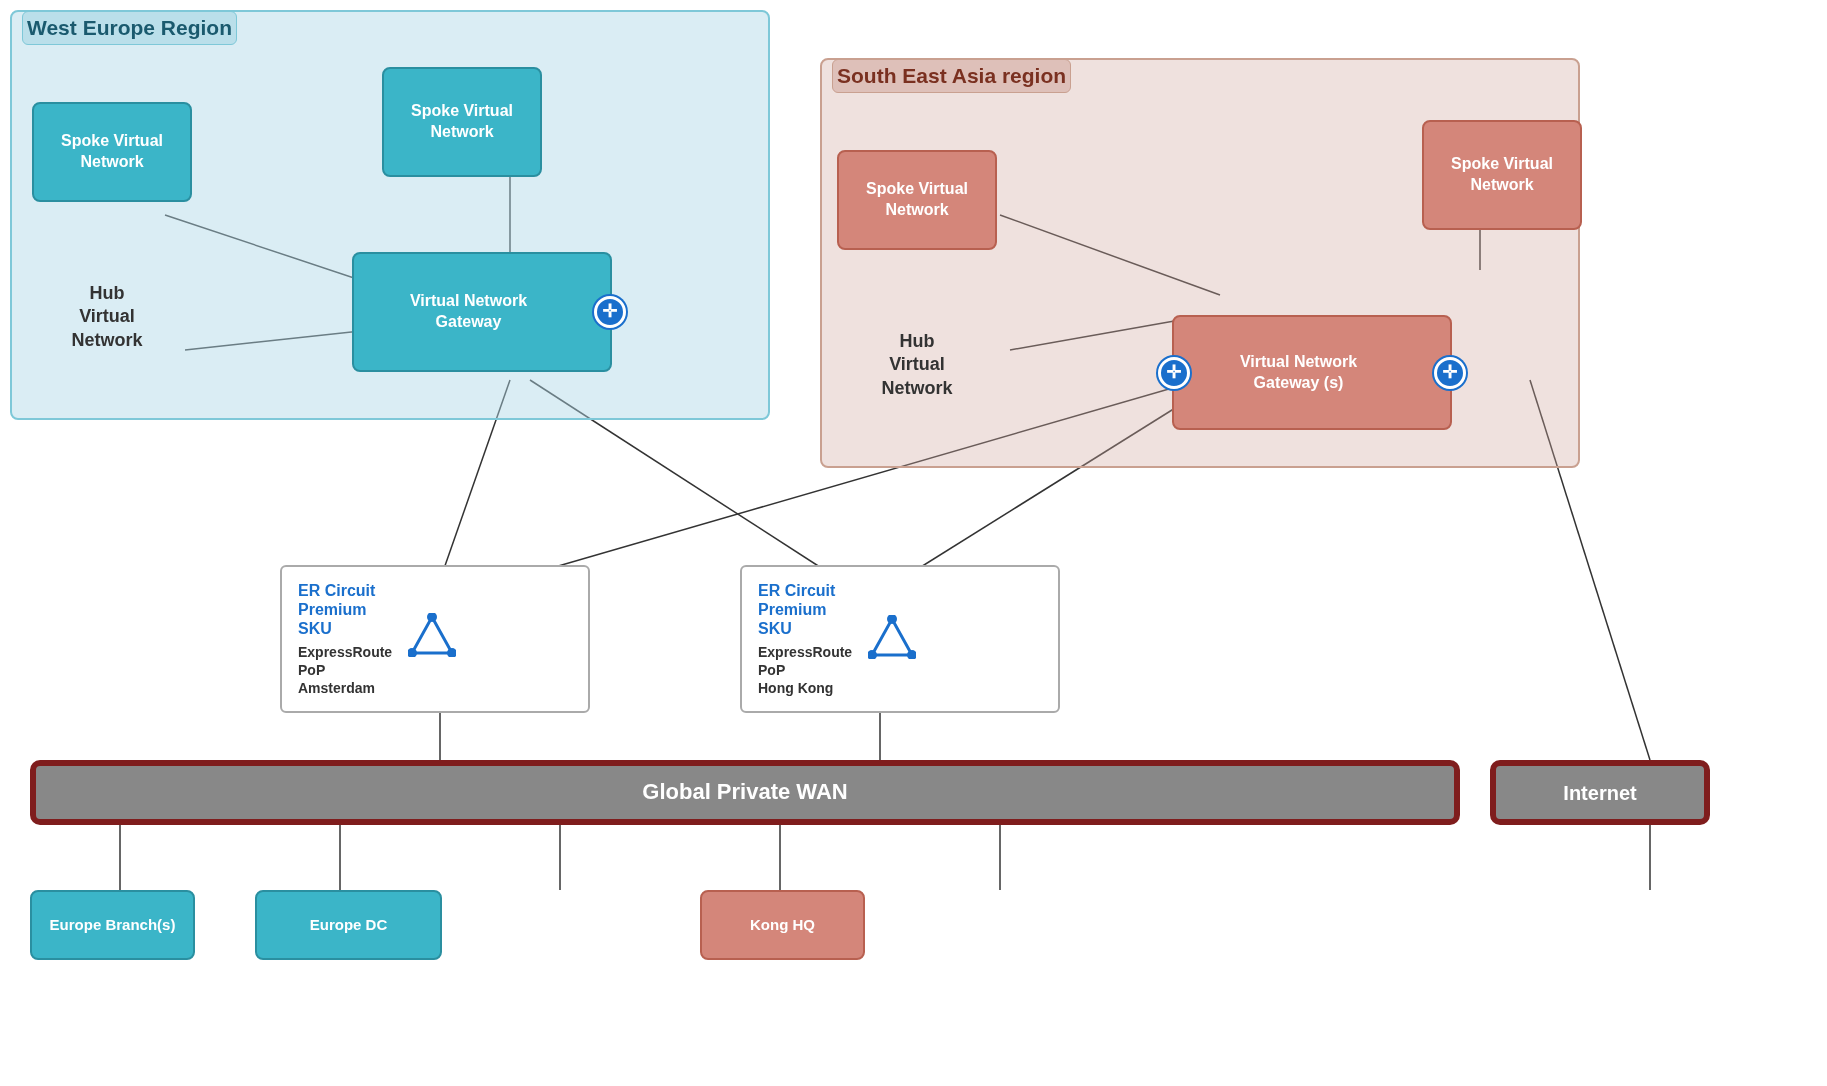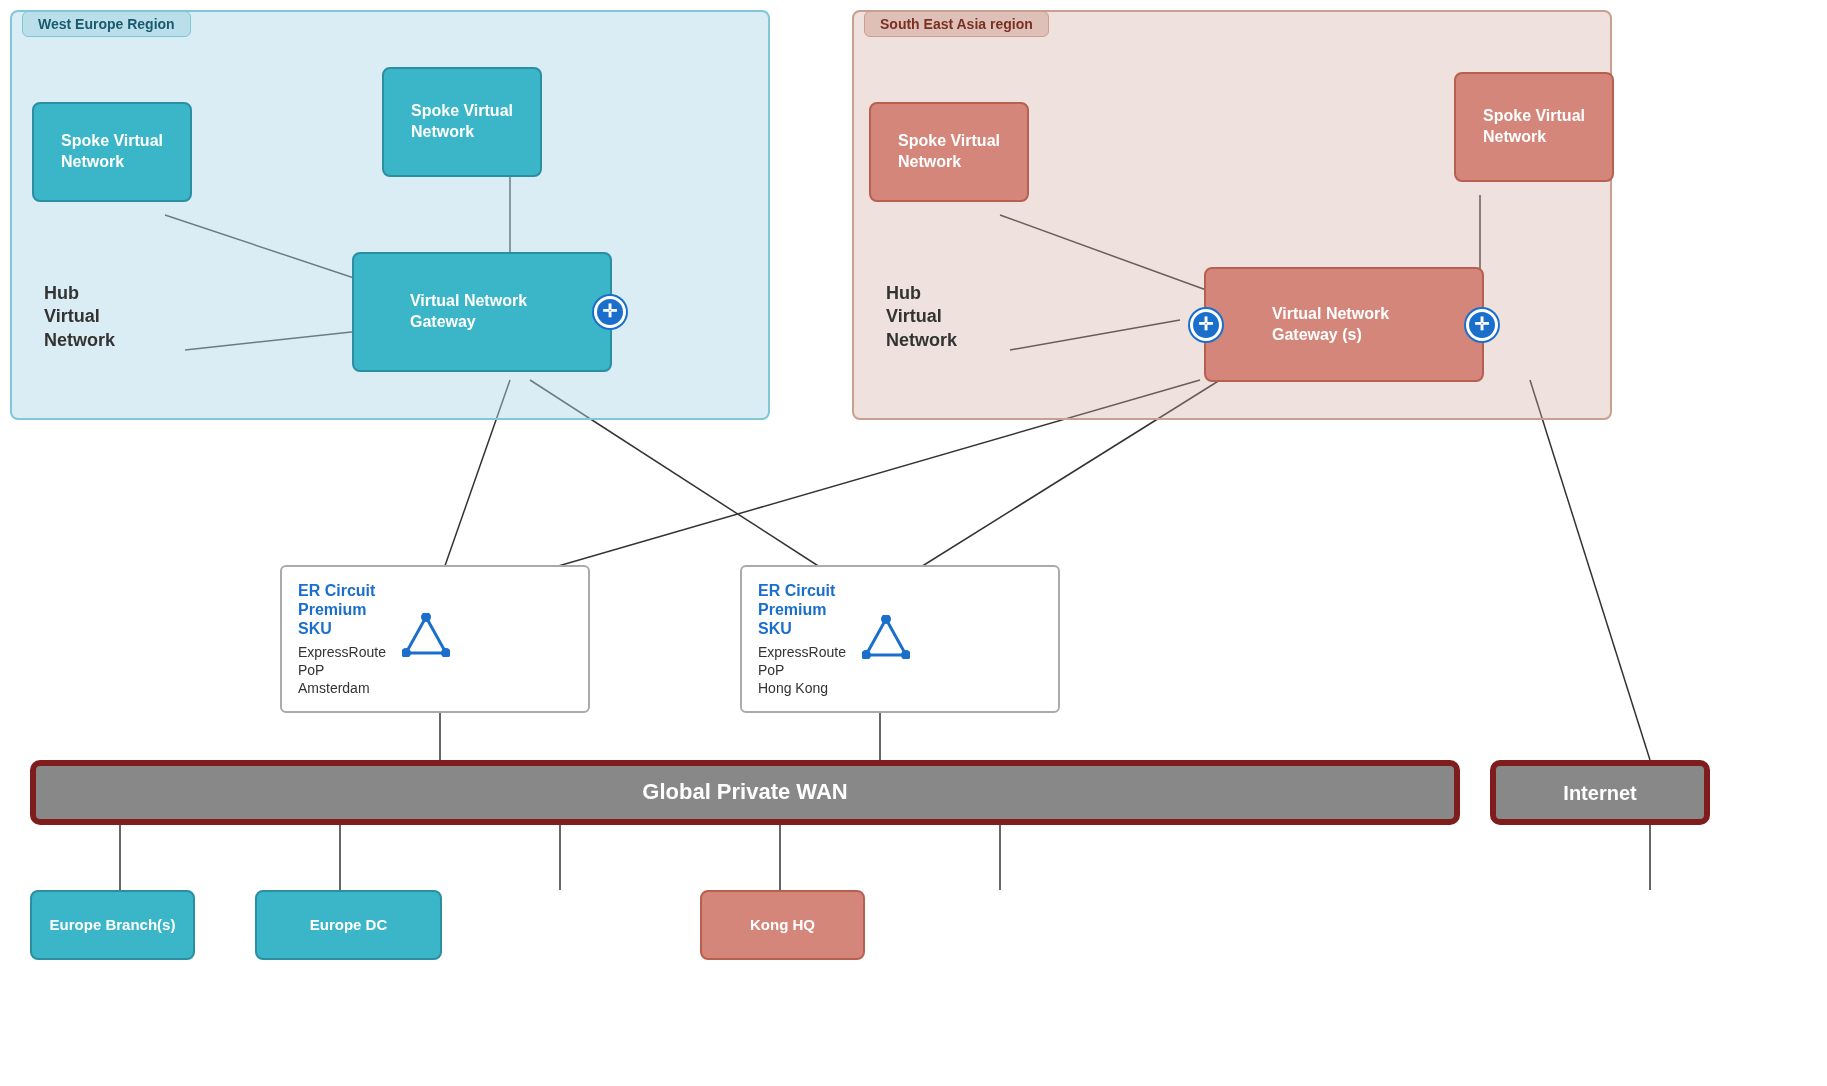--- a/index.html
+++ b/index.html
@@ -40,23 +40,23 @@
       width: 760px;
       height: 410px;
       background: rgba(210, 170, 160, 0.35);
       border-color: #c9a090;
     }
 
     .region-label {
       position: absolute;
       top: -1px;
       left: 10px;
-      font-size: 14px;
+      font-size: 21px;
       font-weight: 600;
-      padding: 4px 15px;
+      padding: 4px 4px;
       border-radius: 6px;
     }
 
     .region-west .region-label {
       background: rgba(173, 216, 230, 0.7);
       color: #1a5a6e;
       border: 1px solid #7ec8d8;
     }
 
     .region-sea .region-label {
@@ -65,20 +65,21 @@
       border: 1px solid #c9a090;
     }
 
     
     .node {
       position: absolute;
       border-radius: 8px;
       display: flex;
       align-items: center;
       justify-content: center;
+      text-align: center;
       font-size: 16px;
       font-weight: 600;
       padding: 17px;
       line-height: 1.3;
     }
 
     .node-teal {
       background: #3bb5c8;
       color: #fff;
       border: 2px solid #2a8fa0;
@@ -135,21 +136,21 @@
     .er-circuit-label {
       color: #1a6fcc;
       font-weight: 800;
       font-size: 16px;
       line-height: 1.2;
     }
 
     .er-pop-label {
       color: #333;
       font-size: 14px;
-      font-weight: 400;
+      font-weight: 700;
       line-height: 1.3;
       margin-top: 4px;
     }
 
     
     .lines-svg {
       position: absolute;
       top: 0;
       left: 0;
       width: 1827px;
@@ -222,21 +223,21 @@
 Virtual Network</span>
     </div>
 
     <div class="node node-teal" style="left:340px; top:240px; width:260px; height:120px; padding-right:44px;">
       <span style="white-space:pre-line;">Virtual Network
 Gateway</span>
       <div class="gateway-icon" style="right:-16px; top:50%; transform:translateY(-50%);">✛</div>
     </div>
   </div>
 
-  <div class="region region-sea" style="left:852px;">
+  <div class="region region-sea" style="left:820px;margin-top:48px;">
     <span class="region-label">South East Asia region</span>
 
     <div class="node node-pink" style="left:15px; top:90px; width:160px; height:100px;">
       <span style="white-space:pre-line;">Spoke Virtual
 Network</span>
     </div>
 
     <div class="node node-pink" style="left:600px; top:60px; width:160px; height:110px;">
       <span style="white-space:pre-line;">Spoke Virtual
 Network</span>

